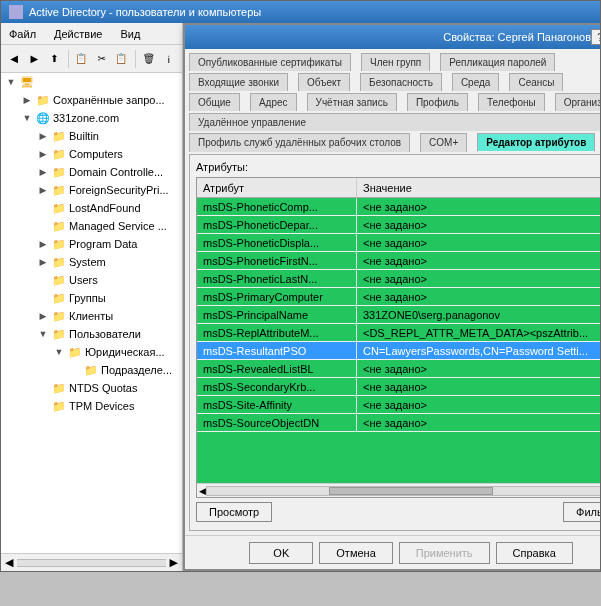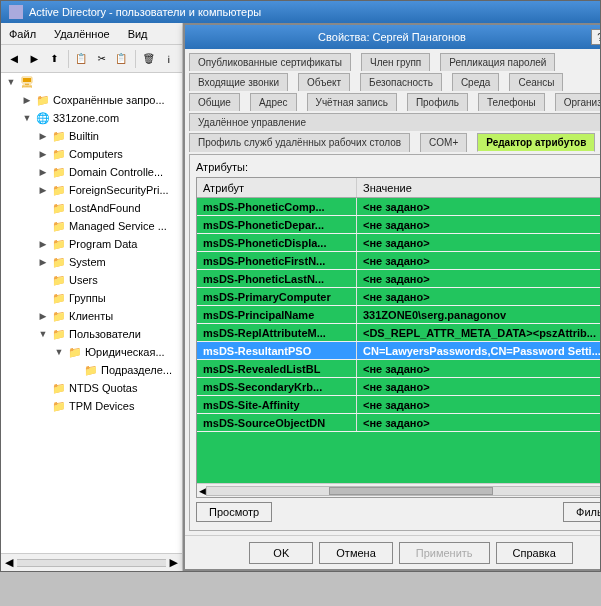--- a/index.html
+++ b/index.html
@@ -177,21 +177,21 @@
       height: 24px;
       display: flex;
       align-items: center;
       padding: 0 8px;
       font-size: 11px;
       font-weight: normal;
     }
 
     .dialog-title-text {
       flex: 1;
-      text-align: center;
+      text-align: right;
     }
 
     .dialog-title-btns {
       display: flex;
       gap: 2px;
     }
 
     .title-btn {
       width: 18px;
       height: 16px;
@@ -227,21 +227,21 @@
       padding: 3px 8px;
       background: #ddd;
       border: 1px solid #aaa;
       border-bottom: none;
       cursor: pointer;
       font-size: 10px;
       white-space: nowrap;
       color: #333;
     }
     .tab.active {
-      background: #bef264;
+      background: #5eead4;
       border-bottom: 1px solid #f0f0f0;
       font-weight: bold;
       color: #000;
     }
 
     .tab-content-area {
       border: 1px solid #aaa;
       background: #f0f0f0;
       flex: 1;
       display: flex;
@@ -299,21 +299,20 @@
     .attr-row.selected { background: #3399ff; color: white; }
 
     .attr-cell {
       padding: 1px 6px;
       font-size: 11px;
       display: flex;
       align-items: center;
       overflow: hidden;
       white-space: nowrap;
       text-overflow: ellipsis;
-      font-weight: bold;
     }
 
     .attr-cell.name-cell { width: 160px; flex-shrink: 0; border-right: 1px solid #e0e0e0; }
     .attr-cell.val-cell { flex: 1; }
 
     .scrollbar-area {
       height: 14px;
       background: #f0f0f0;
       border-top: 1px solid #ccc;
       display: flex;
@@ -389,21 +388,21 @@
     <span class="title-icon"></span>
     <span>Active Directory - пользователи и компьютеры</span>
   </div>
 
   <div class="outer-content">
 
     <div class="left-panel">
 
       <div class="menu-bar">
         <span class="menu-item">Файл</span>
-        <span class="menu-item">Удалённое</span>
+        <span class="menu-item">Действие</span>
         <span class="menu-item">Вид</span>
       </div>
 
       <div class="toolbar">
         <button class="toolbar-btn">◀</button>
         <button class="toolbar-btn">▶</button>
         <button class="toolbar-btn">⬆</button>
         <div class="toolbar-sep"></div>
         <button class="toolbar-btn">📋</button>
         <button class="toolbar-btn">✂</button>

